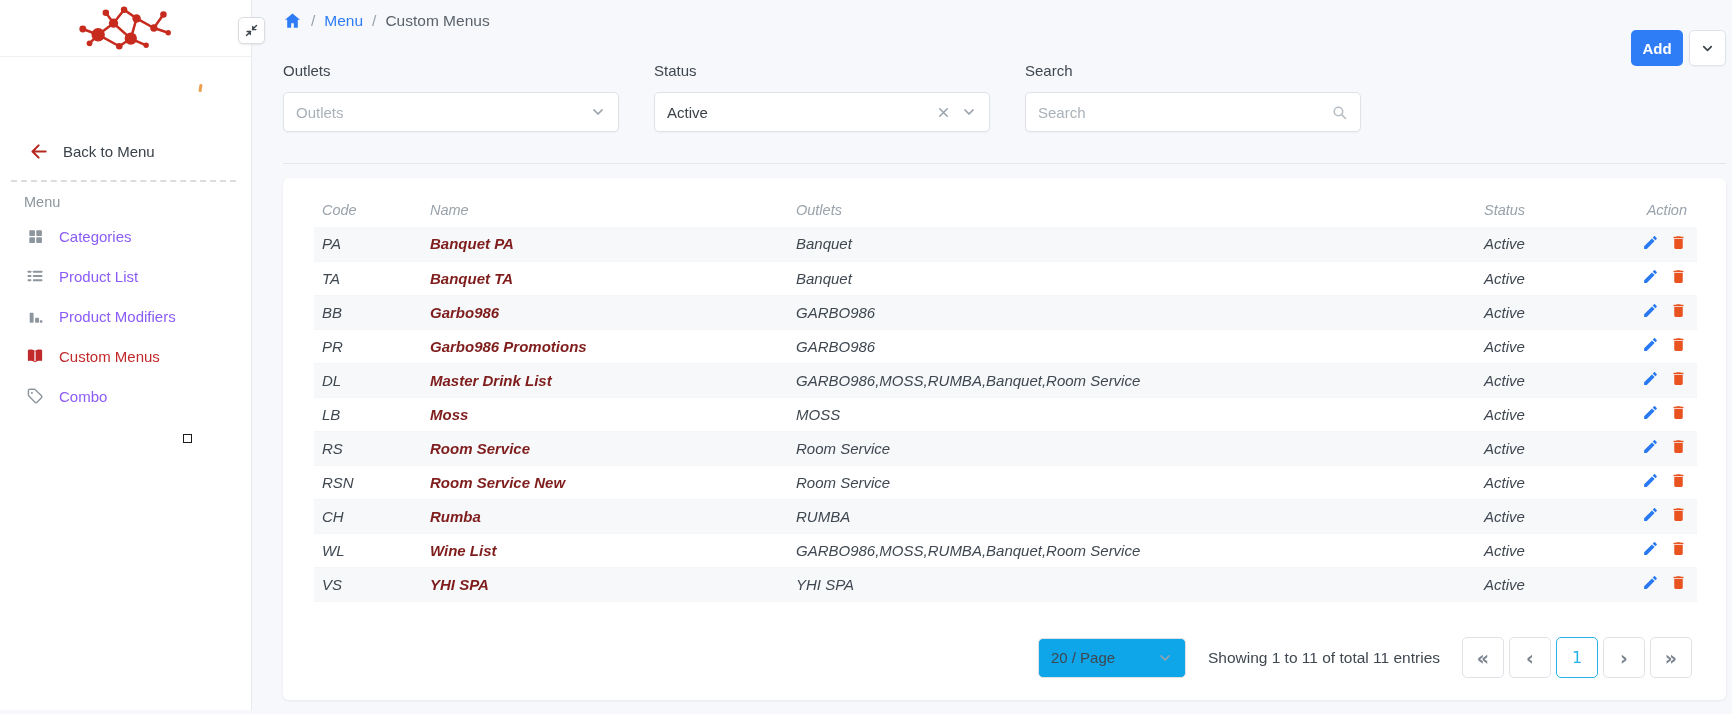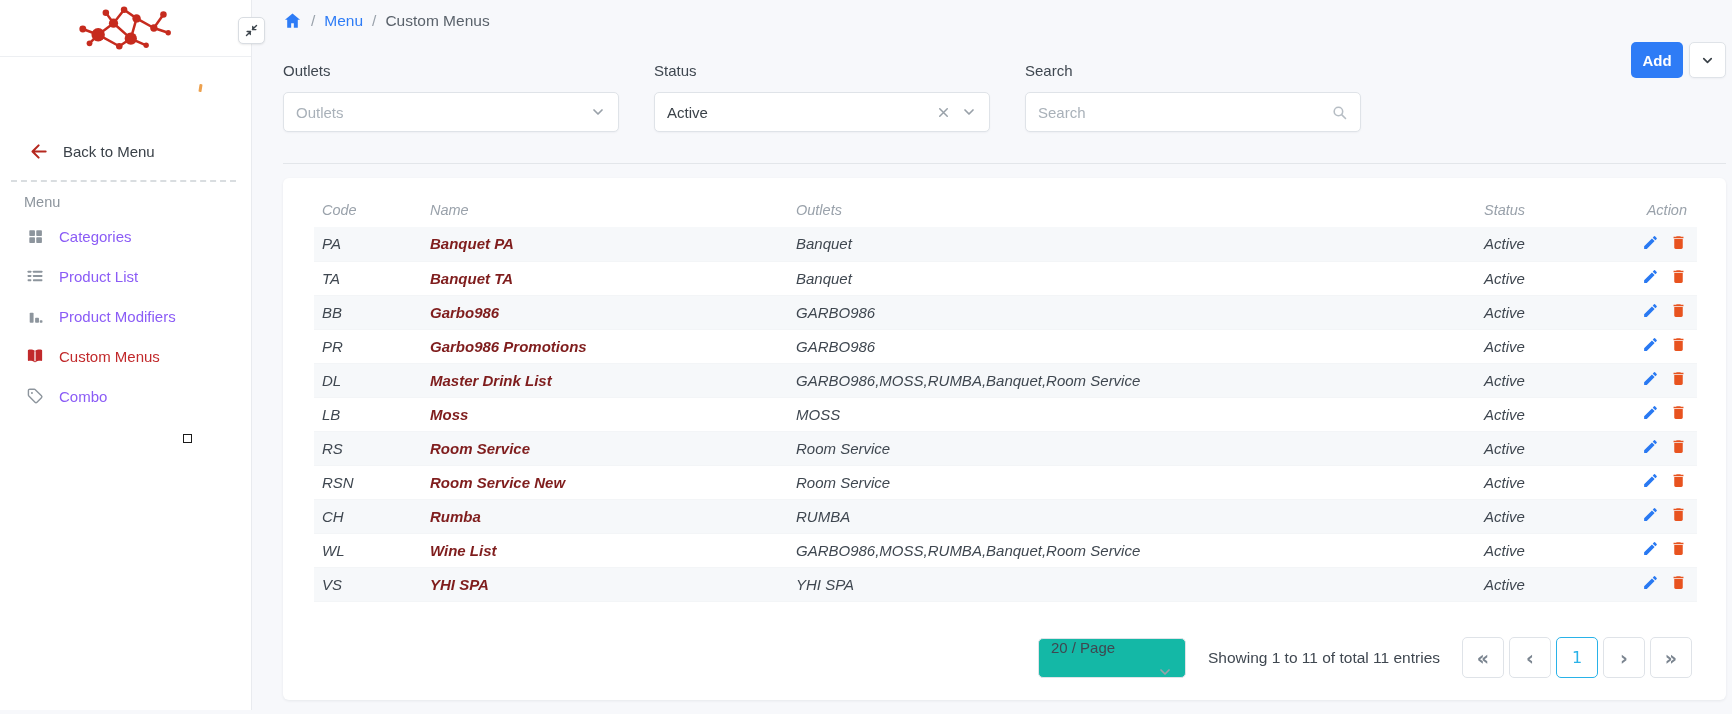--- a/index.html
+++ b/index.html
@@ -58,21 +58,21 @@
 
   
   .main { position:absolute; left:252px; top:0; right:0; bottom:0; }
   .breadcrumb {
     position:absolute; left:31px; top:11px;
     display:flex; align-items:center; gap:9px; font-size:15.5px;
   }
   .crumb-sep { color:#9aa2ab; }
   .crumb-link { color:#2e7cf6; cursor:pointer; }
   .crumb-current { color:#5a626b; }
-  .top-actions { position:absolute; top:42px; right:6px; display:flex; gap:6px; }
+  .top-actions { position:absolute; top:30px; right:6px; display:flex; gap:6px; }
   .add-btn {
     width:52px; height:36px; background:#2e7cf6; color:#fff; border:none;
     border-radius:5px; font-weight:700; font-size:15px; cursor:pointer;
     font-family:"Liberation Sans", sans-serif;
   }
   .caret-btn {
     width:37px; height:36px; background:#fff; border:1px solid #dfe3e8;
     border-radius:5px; display:flex; align-items:center; justify-content:center;
     color:#3a4148; cursor:pointer; box-shadow:0 1px 2px rgba(16,24,40,.04);
   }
@@ -121,22 +121,22 @@
   .action-wrap { display:inline-flex; gap:11px; align-items:center; }
   .edit-ic { color:#2979f2; cursor:pointer; }
   .del-ic { color:#e8531f; cursor:pointer; }
 
   .pagination {
     position:absolute; top:459px; right:34px;
     display:flex; align-items:center; gap:22px;
   }
   .page-size-select {
     width:148px; height:40px; border:1px solid #dfe3e8; border-radius:5px;
-    display:flex; padding:0 12px; gap:8px;
-    color:#3f4750; font-size:15px; background:#14b8a6; cursor:pointer;flex-direction:column;
+    display:flex; align-items:center; padding:0 12px; gap:8px;
+    color:#3f4750; font-size:15px; background:#0ea5e9; cursor:pointer;
   }
   .page-size-select .field-icon { margin-left:auto; }
   .page-summary { color:#3f4750; font-size:15.5px; }
   .page-btns { display:flex; gap:5px; }
   .page-btn {
     width:42px; height:41px; background:#fff; border:1px solid #dfe3e8;
     border-radius:5px; display:flex; align-items:center; justify-content:center;
     color:#7b8590; font-size:19px; font-weight:700; cursor:pointer;
     font-family:"DejaVu Sans", sans-serif;
   }

